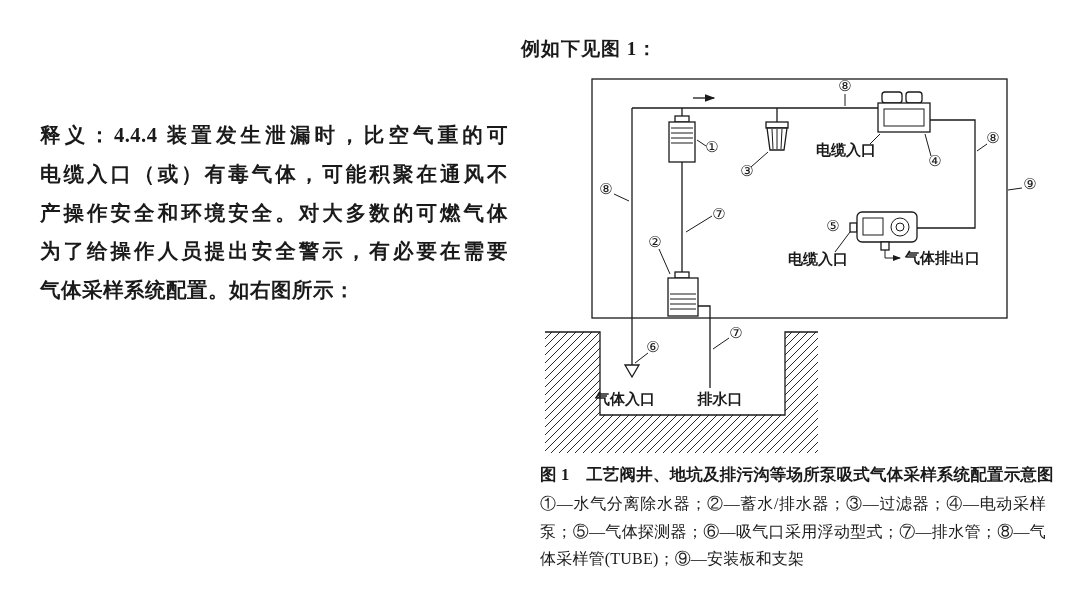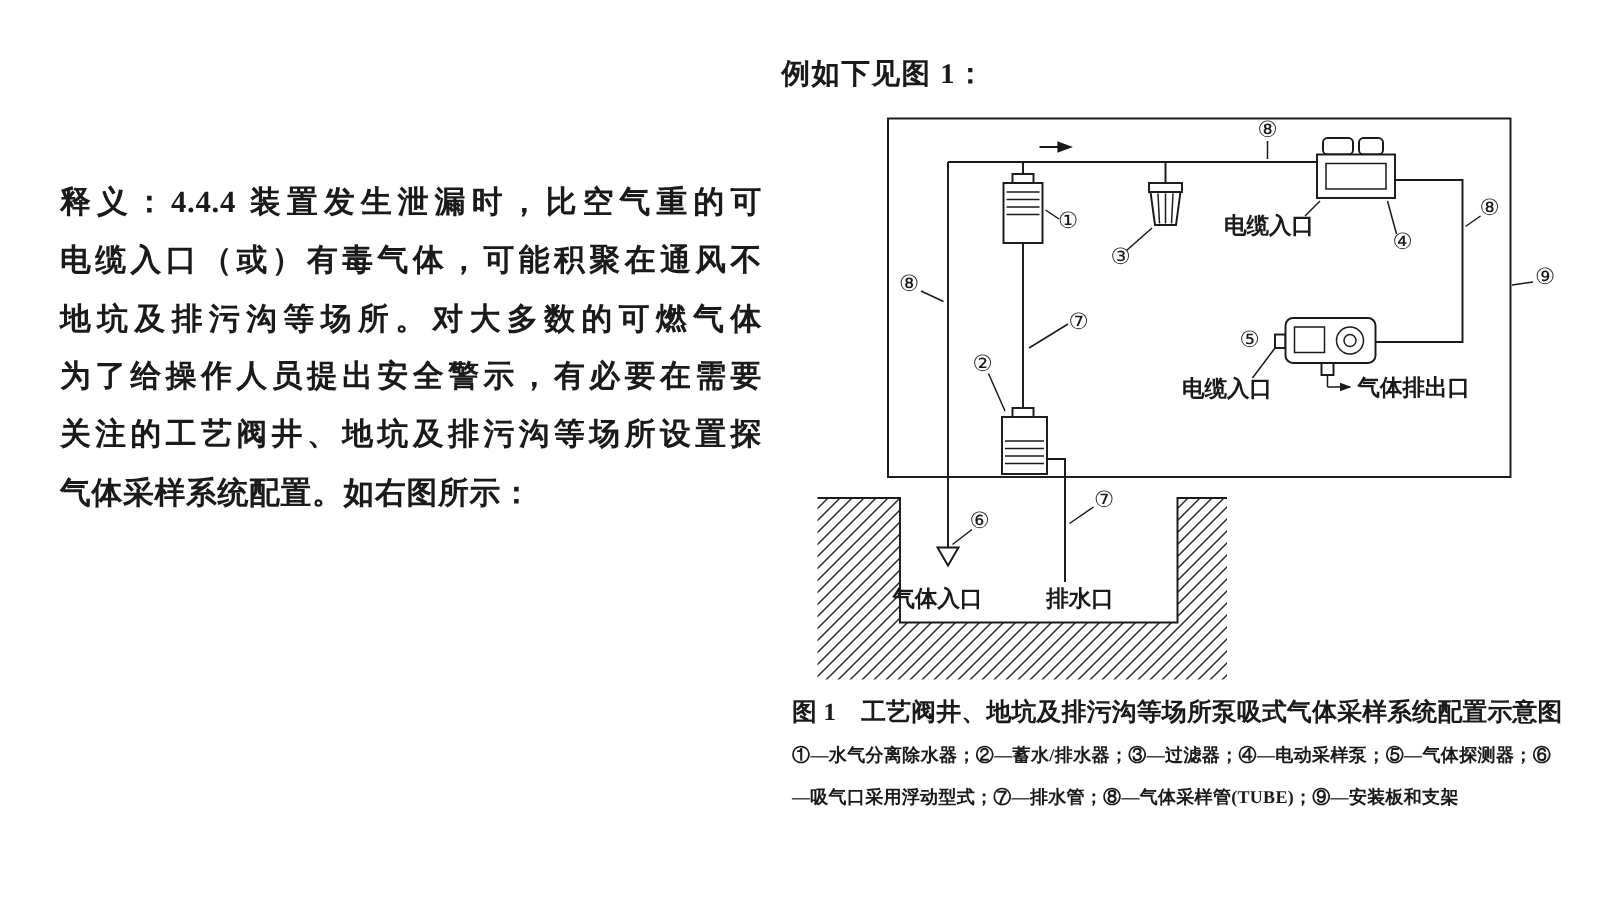--- a/index.html
+++ b/index.html
@@ -13,40 +13,39 @@
   }
   .left-text .jl{ text-align:justify; text-align-last:justify; }
 
   .fig-intro{
     position:absolute; left:521px; top:36px;
     font-size:19px; font-weight:700; letter-spacing:1px;text-align:center;
   }
 
   .diagram{ position:absolute; left:530px; top:66px; }
 
-  .caption{ position:absolute; left:528px; top:464px; width:506px; }
+  .caption{ position:absolute; left:540px; top:464px; width:506px; }
   .caption-title{ font-size:16.5px; font-weight:700; white-space:nowrap; margin-bottom:4px; letter-spacing:0.2px; }
-  .caption-legend{ font-size:12px; font-weight:700; line-height:27.5px; text-align:justify; letter-spacing:0.2px; }
+  .caption-legend{ font-size:16px; font-weight:400; line-height:27.5px; text-align:justify; letter-spacing:0.2px; }
 
   svg text{ font-family:"Liberation Serif","DejaVu Serif",serif; fill:#1a1a1a; }
   svg .cjk{ font-size:15px; font-weight:600; }
   svg .num{ font-size:15px; font-weight:400; }
   svg .ln{ stroke:#1a1a1a; stroke-width:1.3; fill:none; }
   svg .thin{ stroke:#1a1a1a; stroke-width:1; fill:none; }
   svg .fw{ fill:#ffffff; stroke:#1a1a1a; stroke-width:1.3; }
 </style>
 </head>
 <body>
 
 <div class="left-text">
   <div class="jl">释义：4.4.4 装置发生泄漏时，比空气重的可</div>
   <div class="jl">电缆入口（或）有毒气体，可能积聚在通风不</div>
-  <div class="jl">地坑及排污沟等场所。对大多数的可燃气体</div>
+  <div class="jl">产操作安全和环境安全。对大多数的可燃气体</div>
   <div class="jl">为了给操作人员提出安全警示，有必要在需要</div>
-  <div class="jl">关注的工艺阀井、地坑及排污沟等场所设置探</div>
   <div>气体采样系统配置。如右图所示：</div>
 </div>
 
 <div class="fig-intro">例如下见图 1：</div>
 
 <svg class="diagram" width="545" height="400" viewBox="0 0 545 400" xmlns="http://www.w3.org/2000/svg">
   <defs>
     <pattern id="hatch" width="8" height="8" patternUnits="userSpaceOnUse">
       <path d="M-4,4 L4,-4 M0,8 L8,0 M4,12 L12,4" stroke="#2a2a2a" stroke-width="1" fill="none"></path>
     </pattern>

